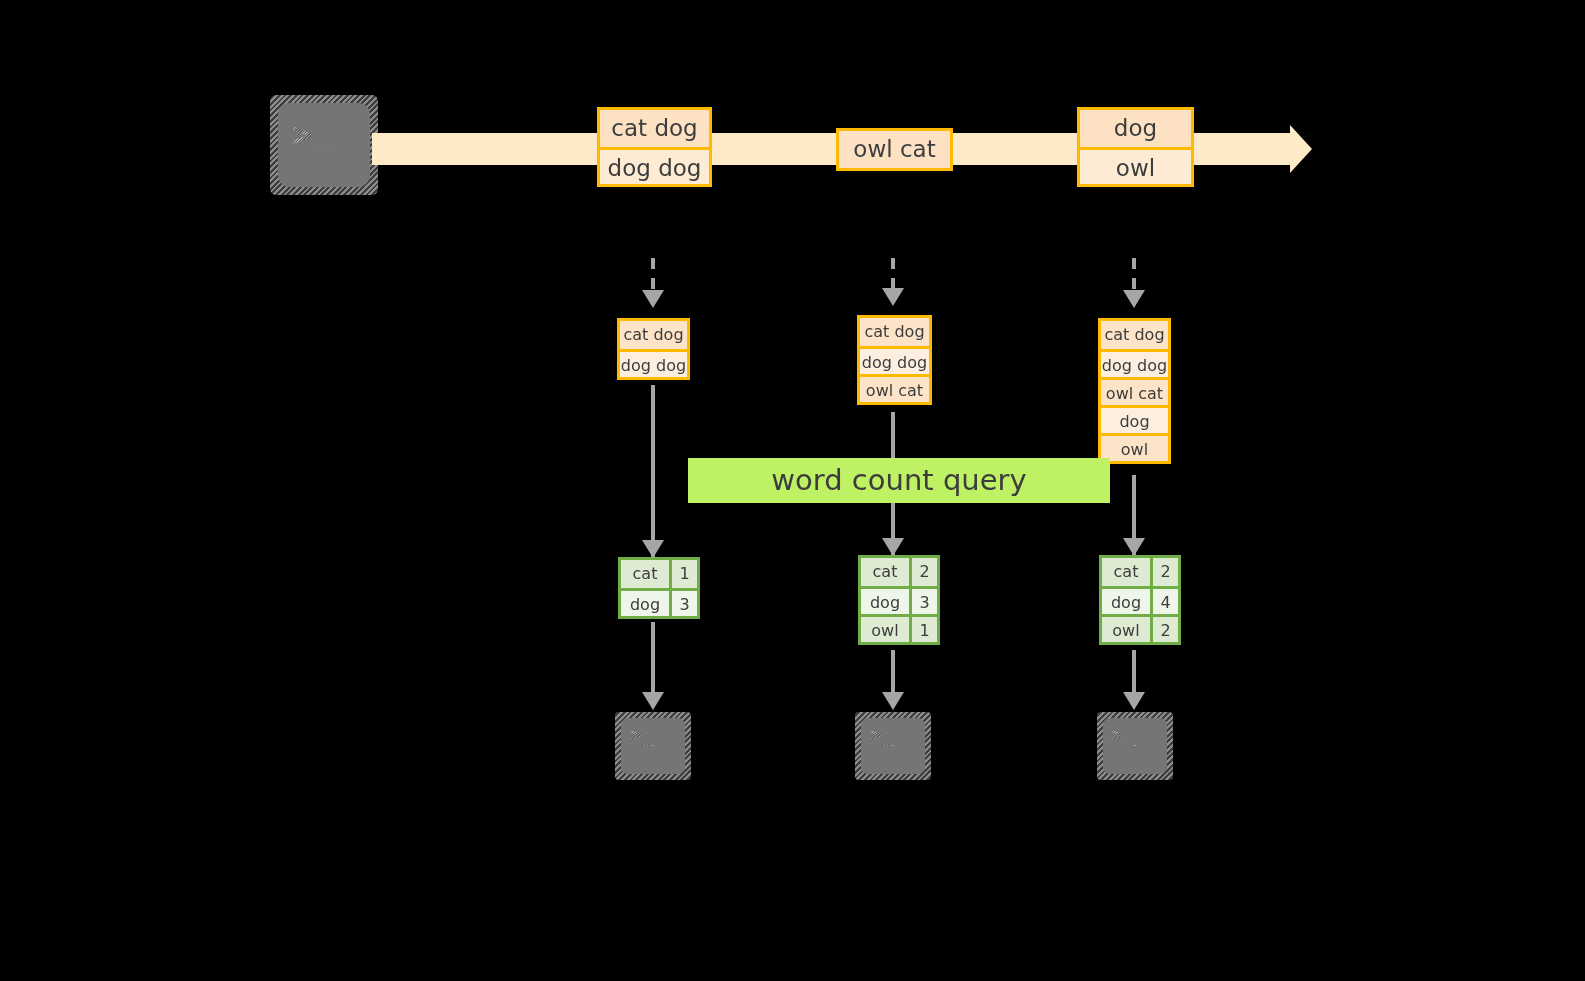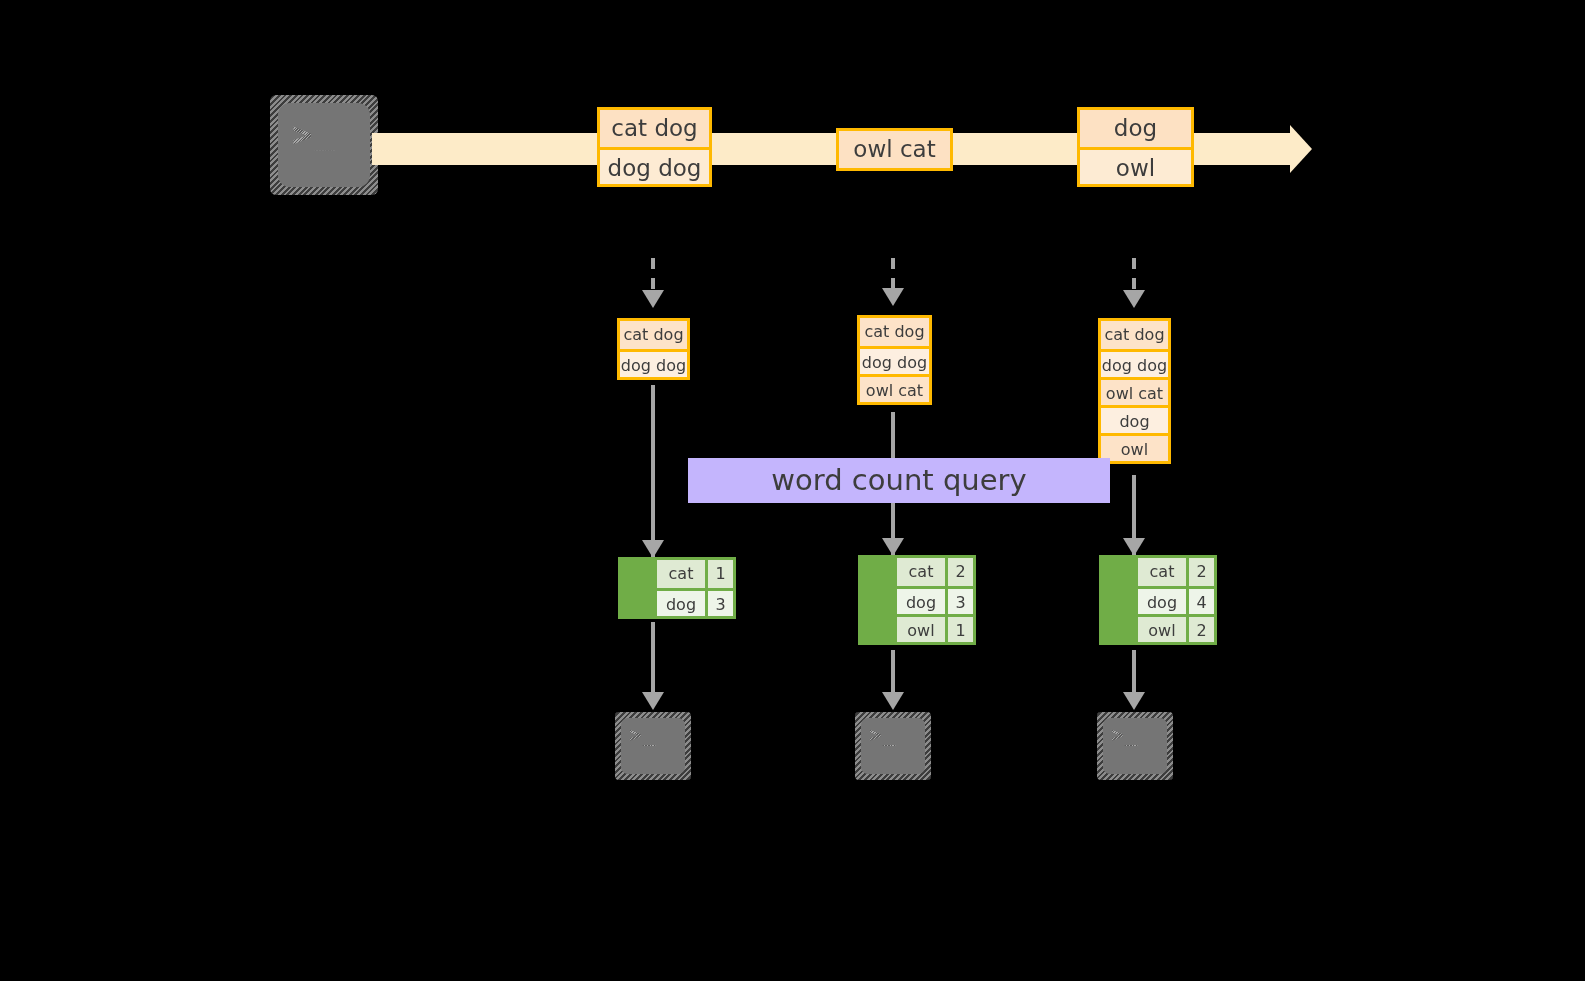--- a/index.html
+++ b/index.html
@@ -131,42 +131,42 @@
   .stk-2 { left: 857px; top: 315px; width: 75px; }
   .stk-3 { left: 1098px; top: 318px; width: 73px; }
 
   
   .wtable {
     position: absolute;
     border: 3px solid #70ad47;
     background: #70ad47;
     border-collapse: separate;
   }
-  .wrow { display: flex; height: 28px; margin-left: 36px; }
+  .wrow { display: flex; height: 28px; }
   .wrow + .wrow { border-top: 3px solid #70ad47; }
   .wcell {
     font-size: 16px;
     color: #3d3d3d;
     line-height: 28px;
     text-align: center;
     background: #eef5e9;
   }
   .wrow.dark .wcell { background: #dfead3; }
   .wcell.word { width: 48px; }
   .wcell.count { width: 28px; border-left: 3px solid #70ad47; }
   .tbl-1 { left: 618px; top: 557px; }
   .tbl-2 { left: 858px; top: 555px; }
   .tbl-3 { left: 1099px; top: 555px; }
 
   
   .query-label {
     position: absolute;
     left: 688px; top: 458px;
     width: 422px; height: 45px;
-    background: #c4b5fd;
+    background: #bef264;
     color: #3d3d3d;
     font-size: 29px;
     line-height: 45px;
     text-align: center;
   }
 </style>
 </head>
 <body>
 
 <div id="stage">

